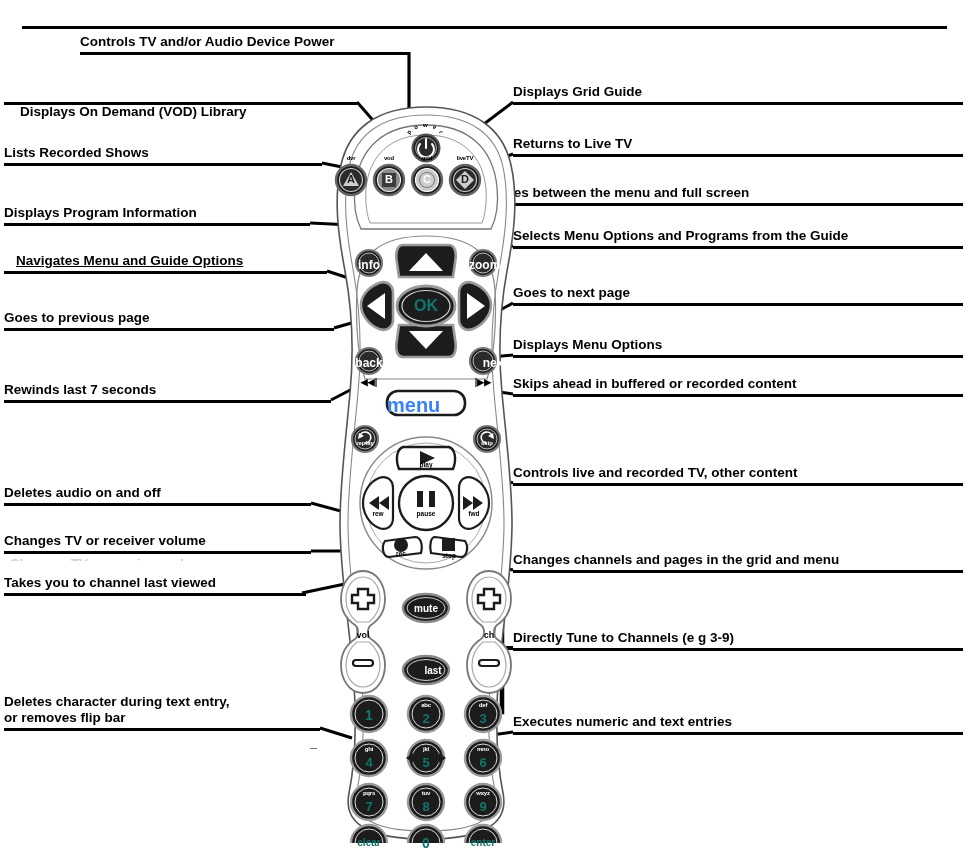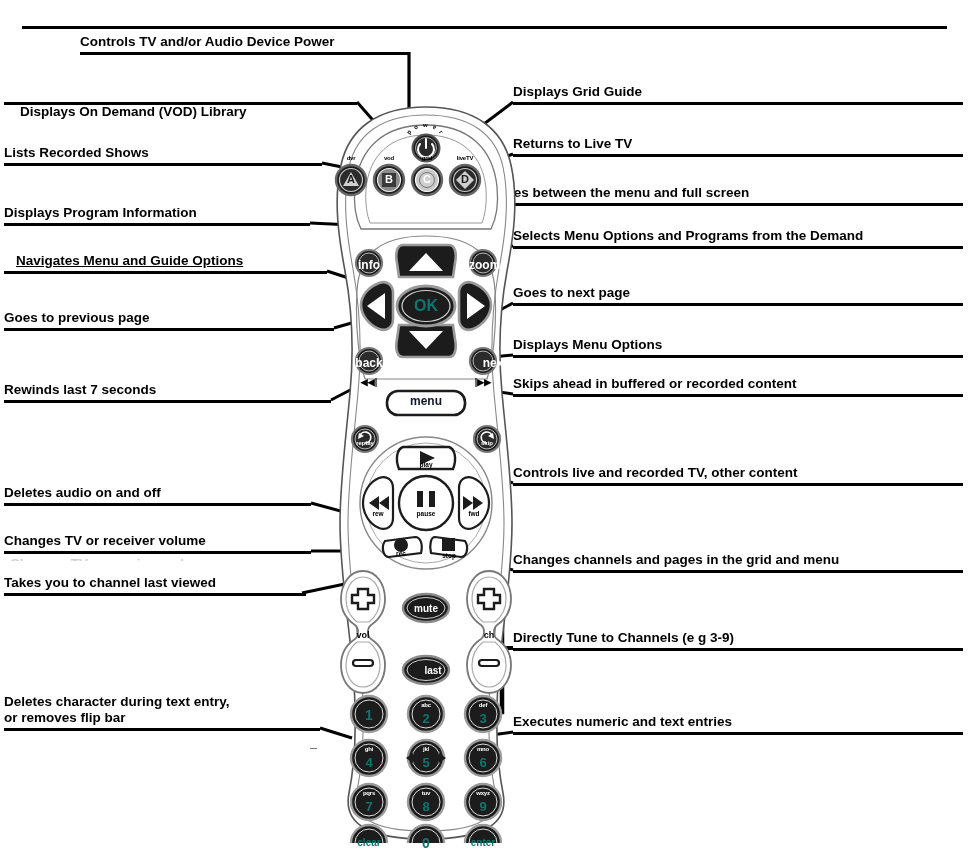--- a/index.html
+++ b/index.html
@@ -98,24 +98,23 @@
   .dark-lab{
     position:absolute;
     color:#000;
     font-size:6.5px;
     font-weight:bold;
     text-align:center;
     white-space:nowrap;
   }
   #menu-word{
     position:absolute;
-    font-size:12px;
-    font-weight:bold;
-    color:#0f172a;
-    text-align:center;
+    font-size:20px;
+    font-weight:bold;
+    color:#3b82f6;
     white-space:nowrap;
   }
   .pw-letter{
     position:absolute;
     font-size:6px;
     font-weight:bold;
     color:#000;
   }
   .ghost{
     position:absolute;
@@ -207,21 +206,21 @@
   </div>
   <div class="callout thick" style="left:513px; top:136px;">
     <div class="ctext" style="left:0;top:0;">Returns to Live TV</div>
     <div class="cline" style="left:0;top:18px;width:450px;"></div>
   </div>
   <div class="callout thick" style="left:478px; top:185px;">
     <div class="ctext" style="left:0;top:0;">Toggles between the menu and full screen</div>
     <div class="cline" style="left:0;top:18px;width:485px;"></div>
   </div>
   <div class="callout thick" style="left:513px; top:228px;">
-    <div class="ctext" style="left:0;top:0;">Selects Menu Options and Programs from the Demand</div>
+    <div class="ctext" style="left:0;top:0;">Selects Menu Options and Programs from the Guide</div>
     <div class="cline" style="left:0;top:18px;width:450px;"></div>
   </div>
   <div class="callout thick" style="left:513px; top:285px;">
     <div class="ctext" style="left:0;top:0;">Goes to next page</div>
     <div class="cline" style="left:0;top:18px;width:450px;"></div>
   </div>
   <div class="callout thick" style="left:513px; top:337px;">
     <div class="ctext" style="left:0;top:0;">Displays Menu Options</div>
     <div class="cline" style="left:0;top:18px;width:450px;"></div>
   </div>

